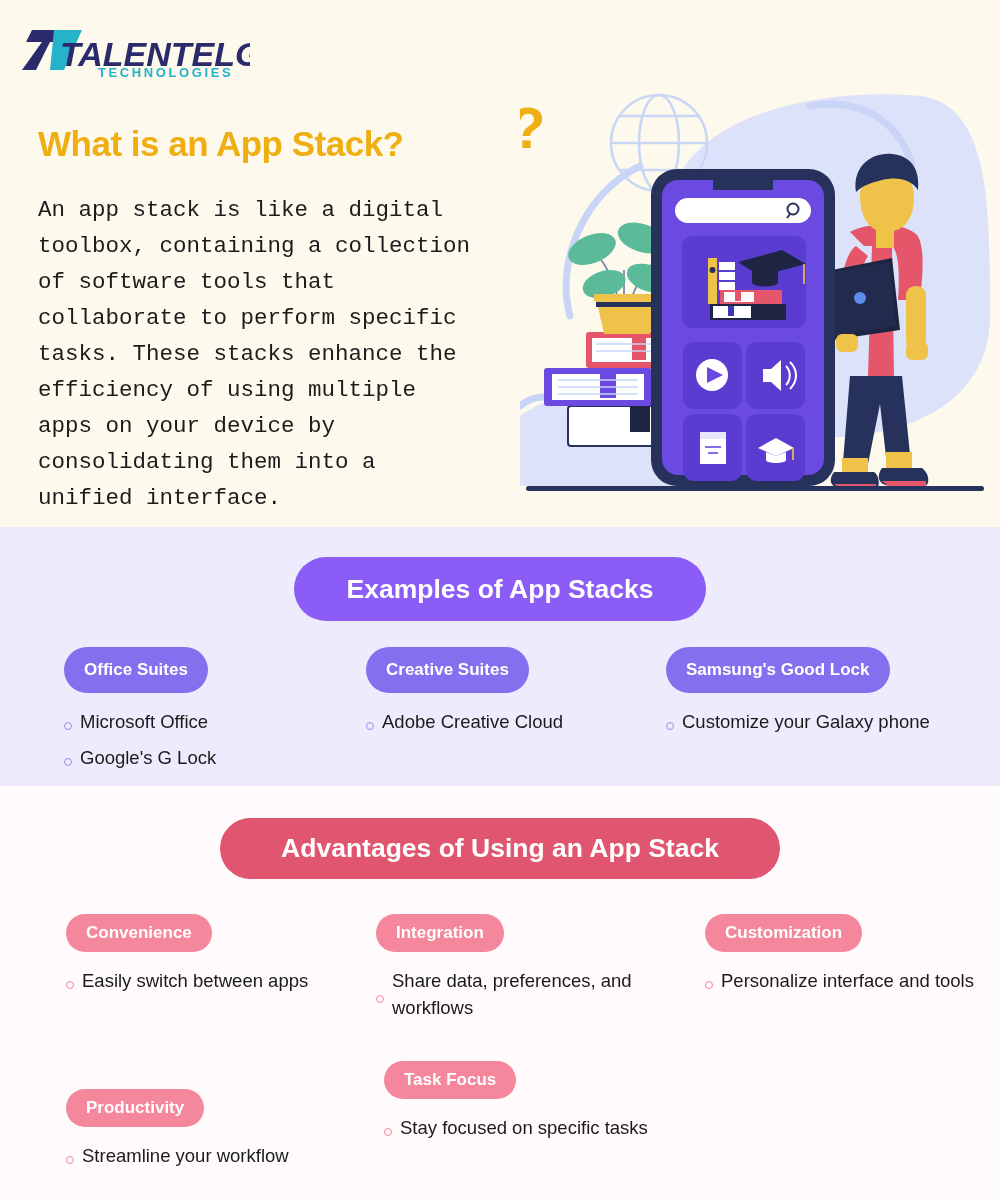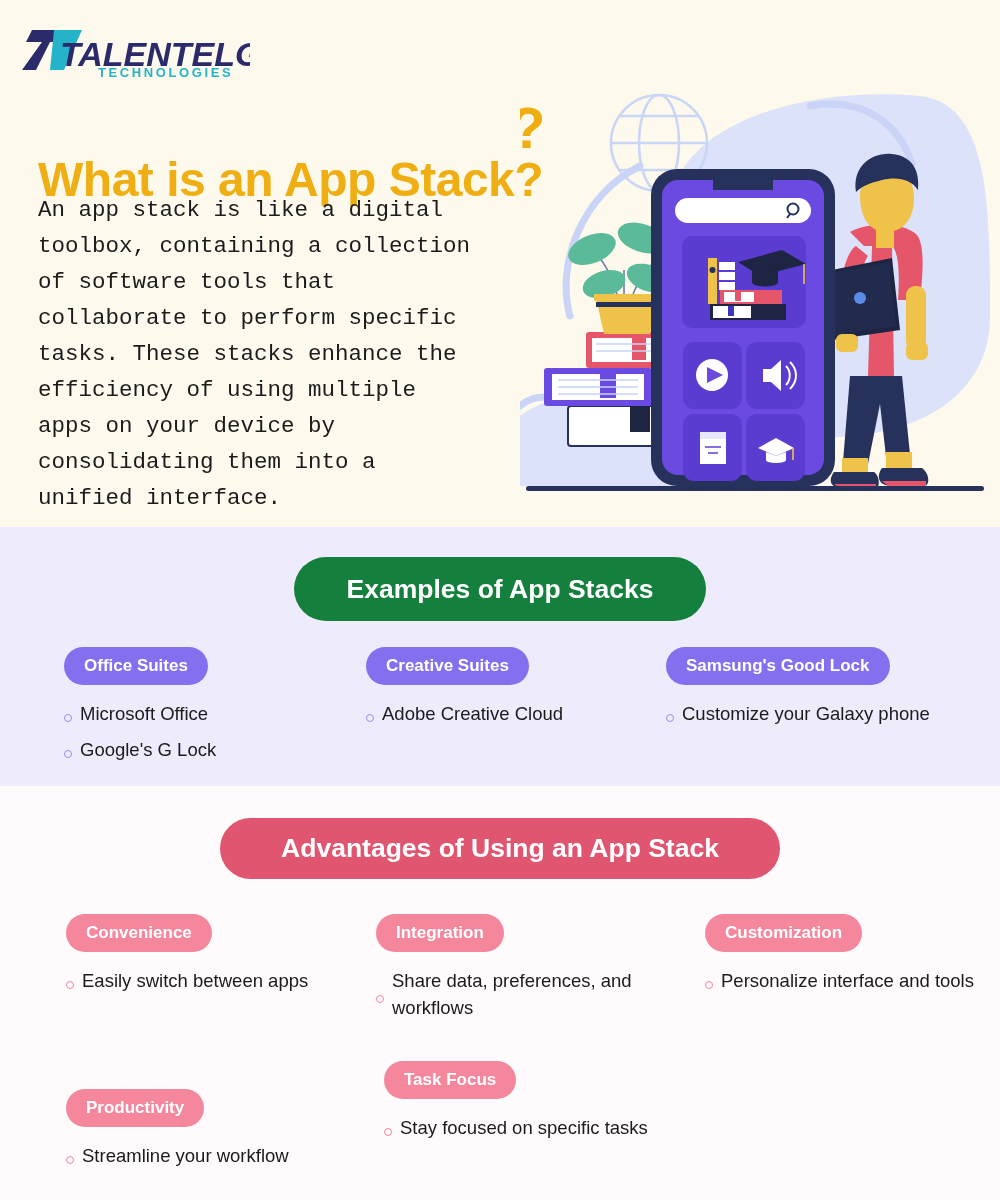--- a/index.html
+++ b/index.html
@@ -25,48 +25,48 @@
     position:absolute; left:0; top:786px; width:1000px; height:414px;
     background:#FFFAFB;
   }
 
   
   .logo{ position:absolute; left:20px; top:22px; width:230px; height:56px; }
 
   
   .hero-title{
     position:absolute; left:38px; top:124px;
-    font-size:48px; font-weight:bold; color:#EFAE11;
-    letter-spacing:-0.5px; white-space:nowrap;margin-top:28px;
+    font-size:35px; font-weight:bold; color:#EFAE11;
+    letter-spacing:-0.5px; white-space:nowrap;
   }
   .hero-body{
     position:absolute; left:38px; top:192px; width:440px;
     font-size:22.5px; line-height:36px; color:#1B1B1B;font-family:Liberation Mono, monospace;
   }
 
   
   .illus{ position:absolute; left:520px; top:86px; width:470px; height:412px; }
 
   
   .pill{
     display:inline-flex; align-items:center; justify-content:center;
     border-radius:999px; color:#fff; font-weight:bold; white-space:nowrap;
   }
   .pill-main-purple{
     position:absolute; left:294px; top:557px;
-    width:412px; height:64px; background:#15803d;
+    width:412px; height:64px; background:#8b5cf6;
     font-size:26.5px;
   }
   .pill-main-red{
     position:absolute; left:220px; top:818px;
     width:560px; height:61px; background:#E05670;
     font-size:26.5px;
   }
   .pill-sub-purple{
-    height:38px; background:#8470EE; font-size:17px; padding:0 20px;
+    height:46px; background:#8470EE; font-size:17px; padding:0 20px;
   }
   .pill-sub-red{
     height:38px; background:#F4879C; font-size:17px; padding:0 20px;
   }
 
   
   .col{ position:absolute; }
   .col-head{ display:flex; }
   .col-list{ margin-top:15px; }
 

